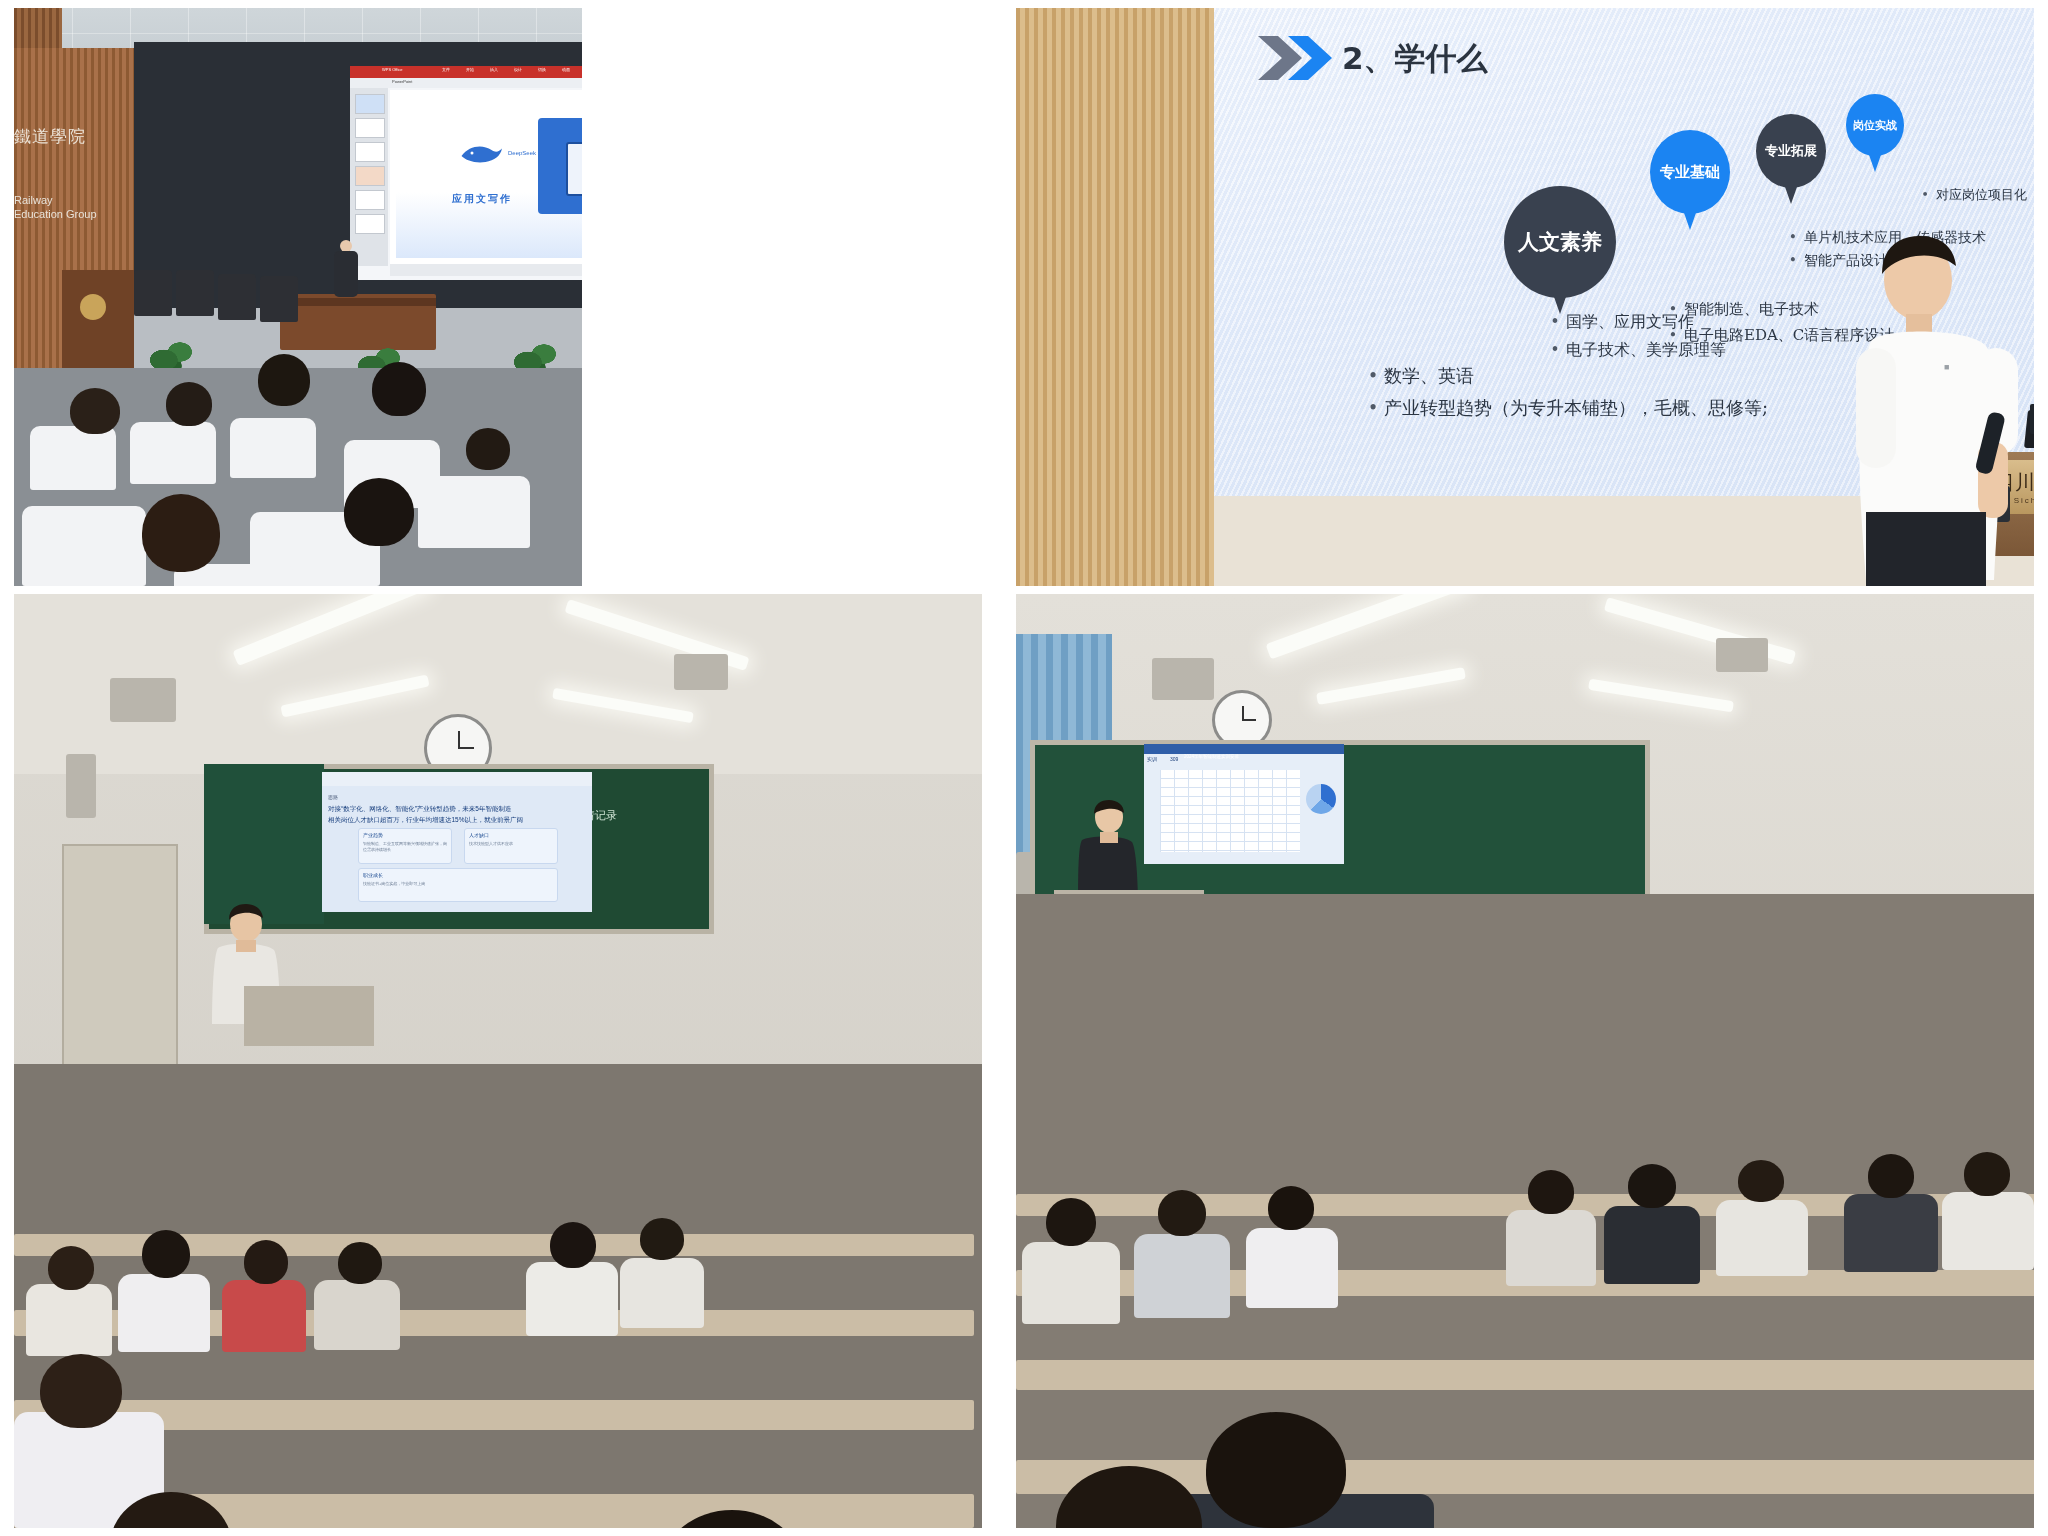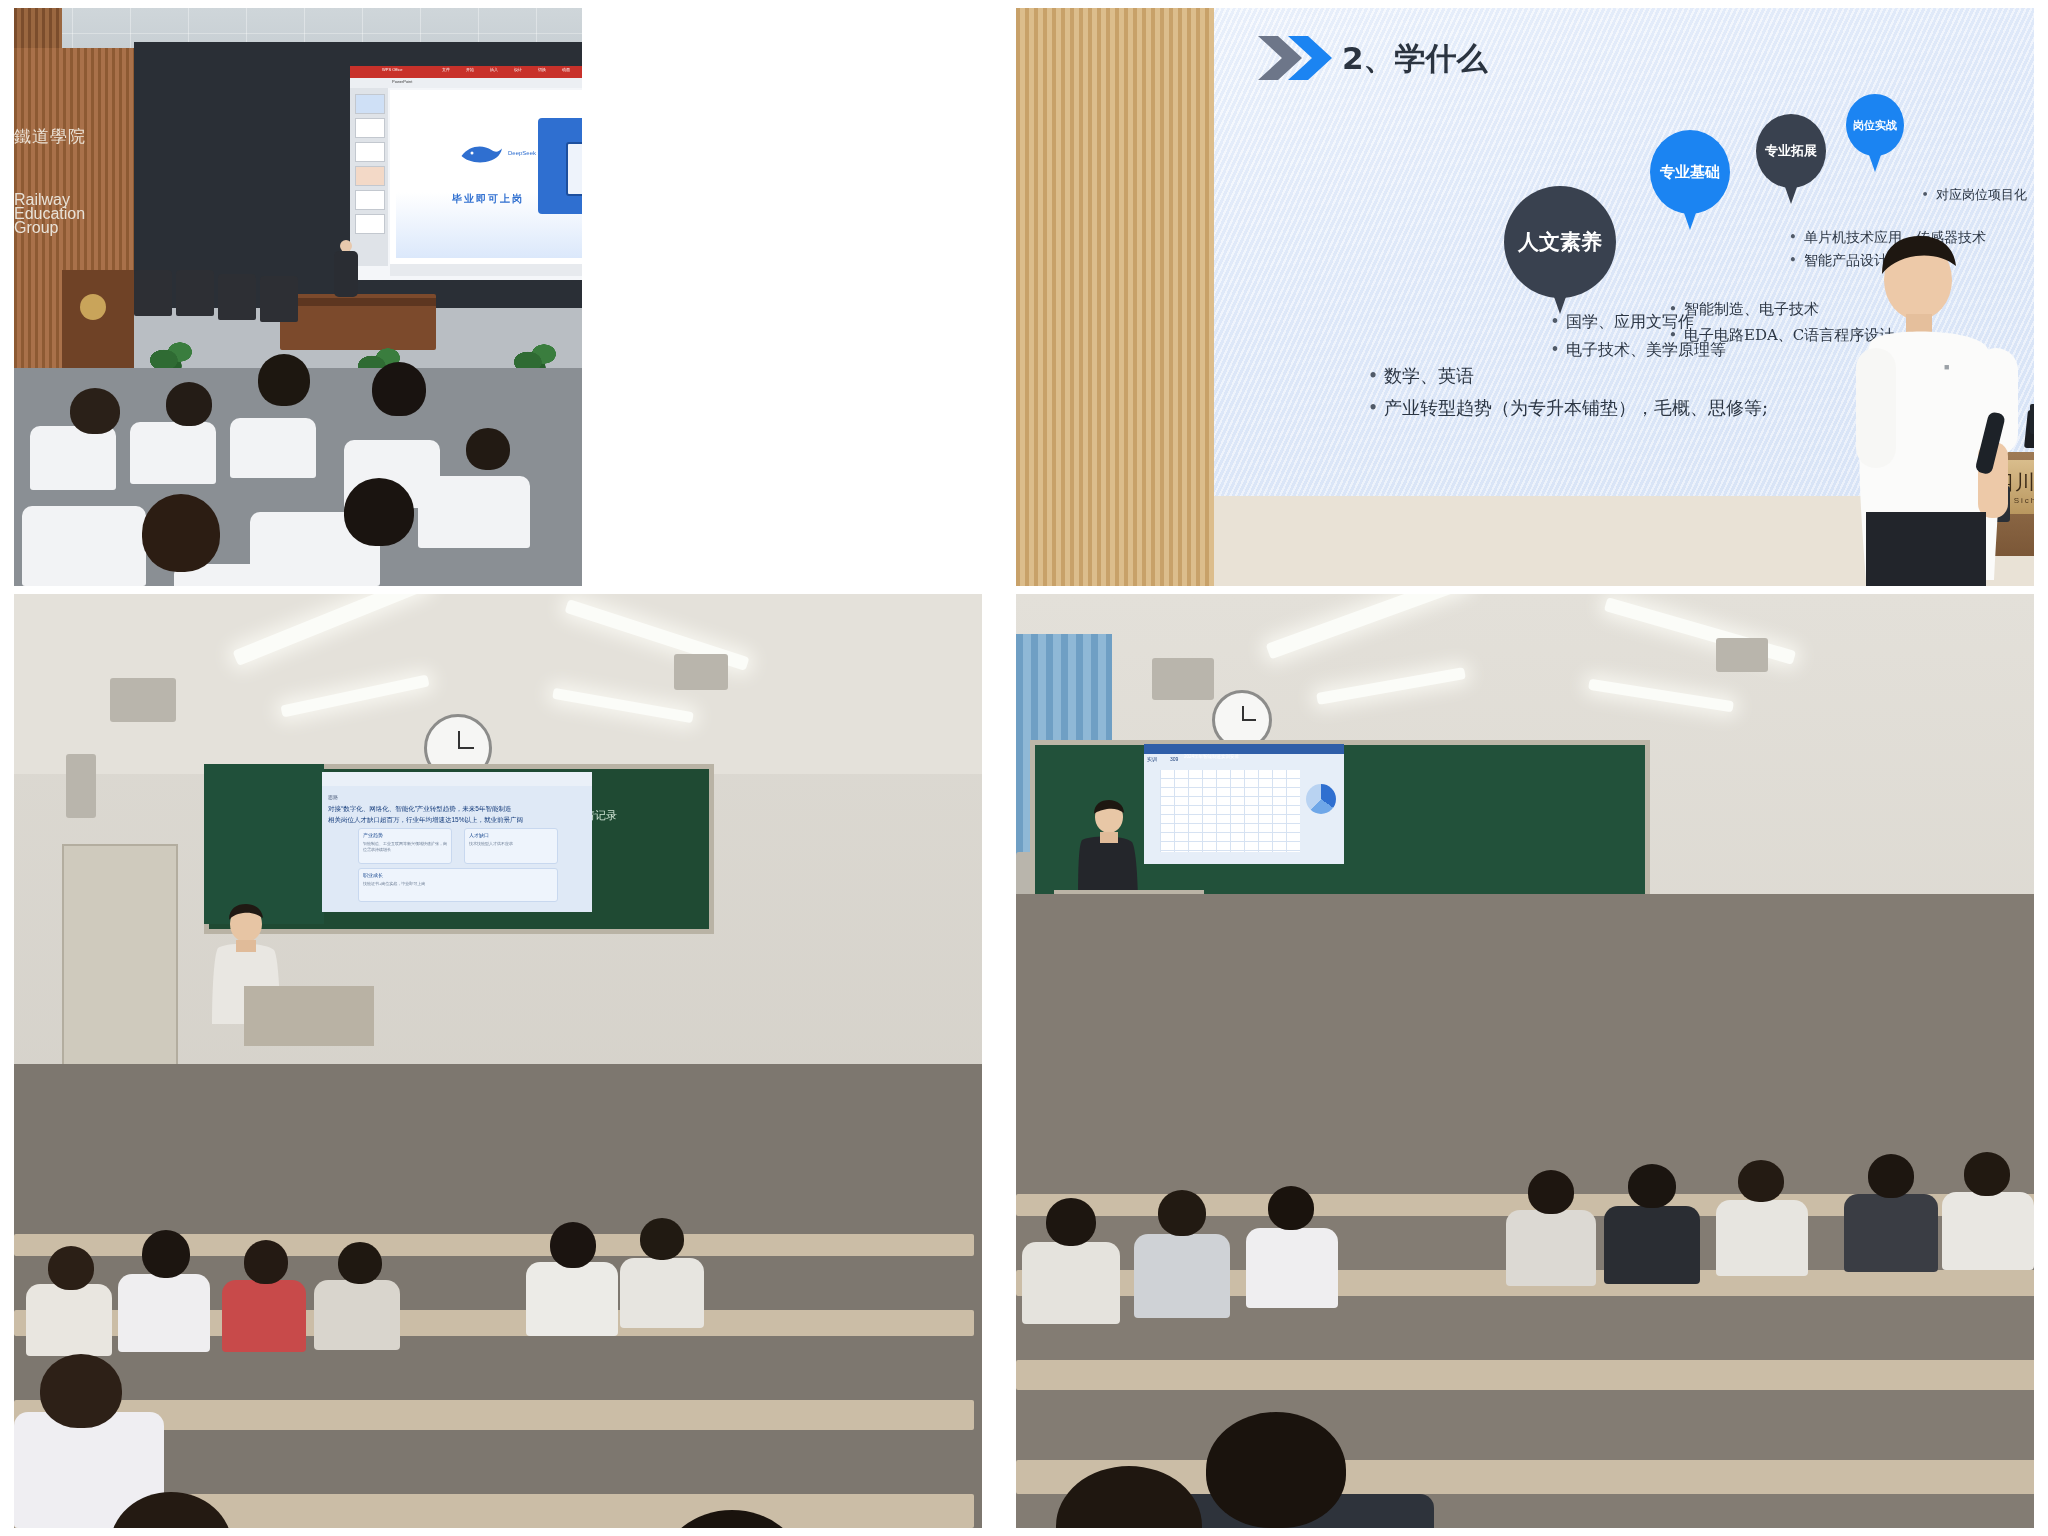--- a/index.html
+++ b/index.html
@@ -21,21 +21,21 @@
   .tl-ceil-grid{position:absolute;inset:0;
      background-image:linear-gradient(90deg,rgba(255,255,255,.35) 1px,transparent 1px),
                       linear-gradient(0deg,rgba(255,255,255,.3) 1px,transparent 1px);
      background-size:58px 26px;}
   .tl-woodL{position:absolute;left:0;top:40px;width:126px;height:440px;
      background:repeating-linear-gradient(90deg,#8d5a33 0 3px,#a9714a 3px 7px);}
   .tl-woodL2{position:absolute;left:0;top:0px;width:48px;height:300px;
      background:repeating-linear-gradient(90deg,#7b4d2c 0 3px,#9a6740 3px 7px);}
   .tl-sign{position:absolute;left:0;top:118px;width:72px;height:44px;color:#efe8dd;
      font-size:17px;letter-spacing:1px;line-height:22px;opacity:.95;}
-  .tl-sign2{position:absolute;left:0;top:185px;width:88px;font-size:16px;color:#e8e2d8;line-height:14px;}
+  .tl-sign2{position:absolute;left:0;top:185px;width:88px;font-size:11px;color:#e8e2d8;line-height:14px;}
   .tl-screenwall{position:absolute;left:120px;top:34px;width:448px;height:300px;
      background:#2a2f36;}
   .tl-screen{position:absolute;left:336px;top:58px;width:326px;height:214px;background:#f4f6f9;overflow:hidden;}
   .tl-ribbon{position:absolute;left:0;top:0;width:100%;height:12px;background:#c8312a;}
   .tl-ribbon span{position:absolute;top:1px;font-size:4px;color:#fff;white-space:nowrap;}
   .tl-ribbon2{position:absolute;left:0;top:12px;width:100%;height:10px;background:#eceff3;}
   .tl-ribbon2 span{position:absolute;top:1px;font-size:4px;color:#444;white-space:nowrap;}
   .tl-thumbs{position:absolute;left:0;top:22px;width:38px;bottom:14px;background:#dfe3e8;}
   .tl-thumb{position:absolute;left:5px;width:28px;height:18px;background:#fff;border:1px solid #c3c8cf;}
   .tl-canvas{position:absolute;left:40px;top:24px;right:4px;bottom:16px;background:#fff;}
@@ -188,21 +188,21 @@
       </div>
       <div class="tl-canvas">
         <div class="tl-slide">
           <svg class="tl-whale" viewBox="0 0 60 40">
             <path d="M4 24c10-14 28-16 40-8 6 4 10 2 14-2-2 10-10 16-22 18-14 2-26-2-32-8z" fill="#2f6fd0"></path>
             <circle cx="18" cy="20" r="2" fill="#fff"></circle>
           </svg>
           <div class="tl-deeps">DeepSeek</div>
           <div class="tl-bluebox"></div>
           <div class="tl-mon"></div>
-          <div class="tl-title">毕业即可上岗</div>
+          <div class="tl-title">应用文写作</div>
         </div>
       </div>
       <div class="tl-taskbar"></div>
     </div>
 
     <div class="tl-stage"></div>
     <div class="tl-lectern"></div>
     <div class="tl-emblem"></div>
     <div class="tl-podium"></div>
     <div class="tl-podium2"></div>

